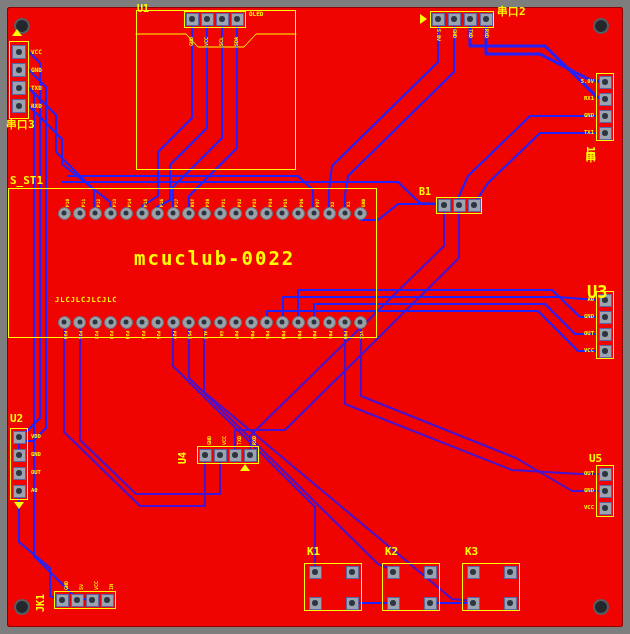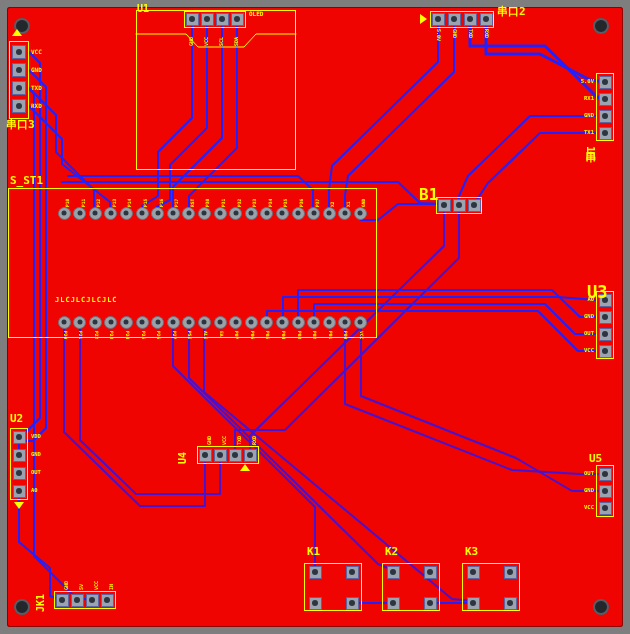--- a/index.html
+++ b/index.html
@@ -496,22 +496,23 @@
       <span class="pin" style="left: 94px; top: 590px; font-size: 5px; transform-origin: 0px 0px; transform: rotate(-90deg);">VCC</span>
       <span class="pin" style="left: 109px; top: 590px; font-size: 5px; transform-origin: 0px 0px; transform: rotate(-90deg);">IN</span>
     </div>
 
   <span class="ref" style="left:6px;top:119px;font-size:11px">串口3</span>
   <span class="ref" style="left:137px;top:4px;font-size:10px">U1</span>
   <span class="ref" style="left:249px;top:11px;font-size:6px">OLED</span>
   <span class="ref" style="left:497px;top:6px;font-size:11px">串口2</span>
   <span class="ref vtext" style="left:585px;top:142px;font-size:11px">串口1</span>
   <span class="ref" style="left:10px;top:175px;font-size:11px">S_ST1</span>
+  <span class="ref silk-title" style="left:134px;top:249px">mcuclub-0022</span>
   <span class="ref" style="left:55px;top:297px;font-size:7px;letter-spacing:1px">JLCJLCJLCJLC</span>
-  <span class="ref" style="left:419px;top:187px;font-size:16px">B1</span>
+  <span class="ref" style="left:419px;top:187px;font-size:10px">B1</span>
   <span class="ref" style="left:10px;top:413px;font-size:11px">U2</span>
   <span class="ref" style="left:587px;top:284px;font-size:17px">U3</span>
   <span class="ref rotccw" style="left:178px;top:464px;font-size:10px">U4</span>
   <span class="ref" style="left:589px;top:453px;font-size:11px">U5</span>
   <span class="ref rotccw" style="left:36px;top:612px;font-size:10px">JK1</span>
   <span class="ref" style="left:307px;top:546px;font-size:11px">K1</span>
   <span class="ref" style="left:385px;top:546px;font-size:11px">K2</span>
   <span class="ref" style="left:465px;top:546px;font-size:11px">K3</span>
 
   <div class="tri up" style="left:12px;top:29px"></div>

